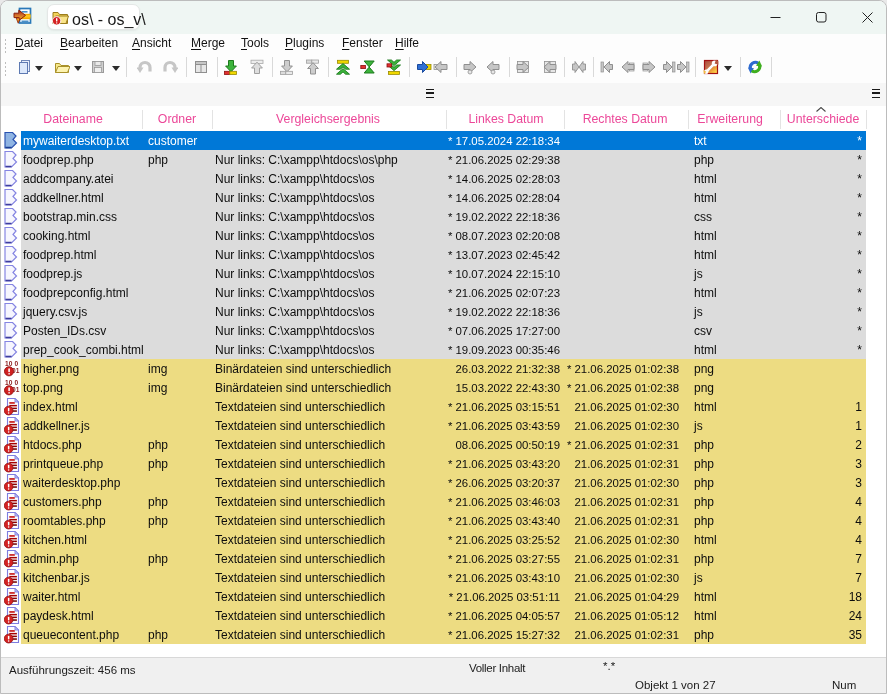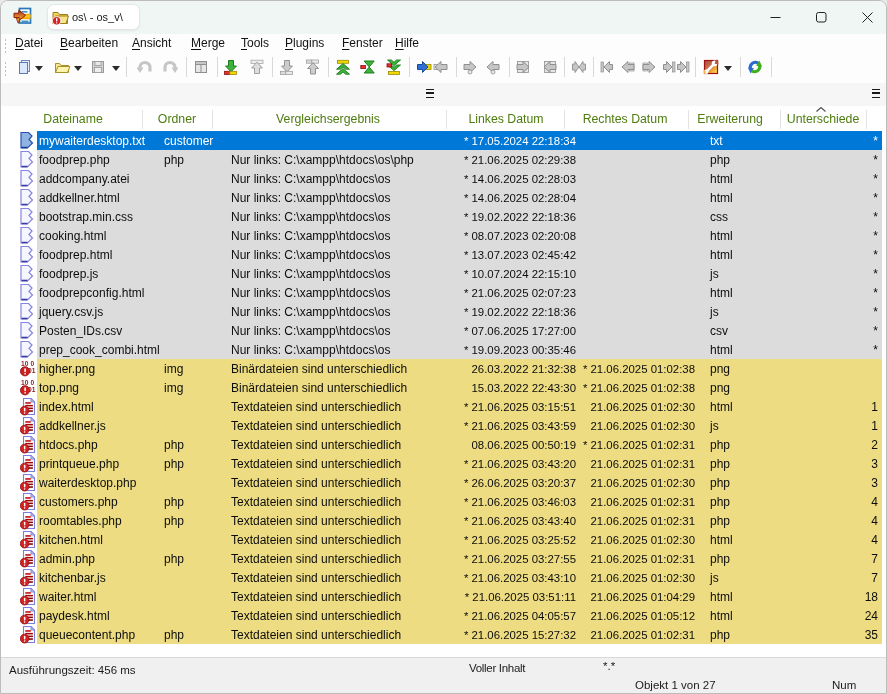--- a/index.html
+++ b/index.html
@@ -1,38 +1,38 @@
 <!DOCTYPE html>
 <html><head><meta charset="utf-8"><style>
 *{margin:0;padding:0;box-sizing:border-box}
 svg{display:block}
 html,body{width:887px;height:694px;background:#e9e9e9;font-family:"Liberation Sans",sans-serif;overflow:hidden}
 #win{position:relative;width:887px;height:694px;background:#fff;border:1px solid #bcbcbc;border-radius:8px 8px 0 0;overflow:hidden}
 .abs{position:absolute}
 #titlebar{left:0;top:0;width:100%;height:33px;background:#eff6f3}
 #tab{left:46px;top:3px;width:93px;height:26px;background:#fff;border:1px solid #e4e7e6;border-radius:7px;box-shadow:0 1px 2px rgba(0,0,0,0.06)}
-#tabtxt{left:71px;top:9.5px;font-size:11px;color:#1a1a1a}
+#tabtxt{left:71px;top:9.5px;font-size:16px;color:#1a1a1a}
 .cap{top:0;height:33px;width:46px;display:flex;align-items:center;justify-content:center}
 #menubar{left:0;top:33px;width:100%;height:22px;background:#fdfdfd}
 .mi{position:absolute;top:1.5px;font-size:12px;color:#111}
 .mi u{text-decoration:underline;text-underline-offset:1.5px}
 #toolbar{left:0;top:55px;width:100%;height:28px;background:#fdfdfd;border-bottom:1px solid #efefef}
 .ti{position:absolute;top:2.5px}
 .sep{position:absolute;top:1px;height:20px;width:1px;background:#d9d9d9}
 .caret{position:absolute;top:10px;width:0;height:0;border-left:4.5px solid transparent;border-right:4.5px solid transparent;border-top:5px solid #2b2b2b}
 .grip{position:absolute;left:3px;width:3px;background-image:radial-gradient(circle,#bdbdbd 1px,transparent 1.1px);background-size:3px 4px}
 #pathrow{left:0;top:82px;width:100%;height:23px;background:#f6f6f6}
 .pbar{position:absolute;top:0;height:20px;background:linear-gradient(#ccd9e8,#c3d2e3);border-radius:3px;color:#0c0c0c;font-size:12px;font-weight:bold;text-align:center;line-height:20px;padding-right:11px}
 .burger{position:absolute;top:6px;width:7.5px;height:8.5px;border-top:1.4px solid #1a1a1a;border-bottom:1.4px solid #1a1a1a}
 .burger:before{content:"";position:absolute;left:0;top:2.3px;width:7.5px;height:1.4px;background:#1a1a1a}
 #list{left:0;top:106px;width:100%;height:551px;background:#fff}
 #hdr{position:absolute;left:0;top:0;width:865px;height:25px;background:#fff}
-.hc{position:absolute;top:4.5px;font-size:12.3px;color:#4d7c0f;transform:translateX(-50%);white-space:nowrap}
+.hc{position:absolute;top:4.5px;font-size:12.3px;color:#ec4899;transform:translateX(-50%);white-space:nowrap}
 .hsep{position:absolute;top:3px;height:19px;width:1px;background:#e3e3e3}
-.row{position:absolute;left:16px;width:704px;height:19px}
+.row{position:absolute;left:0;width:704px;height:19px}
 .cellbg{position:absolute;left:20px;top:0;width:845px;height:19px}
 .ic{position:absolute;left:3px;top:1px}
 .ct{position:absolute;top:3px;font-size:12px;color:#0d0d0d;white-space:nowrap}
 .dt{font-size:11.4px;top:3.5px}
 .sel .ct{color:#fff}
 .r{transform:translateX(-100%)}
 #status{left:0;top:656px;width:100%;height:37px;background:#f0f0f0;border-top:1px solid #d8d8d8}
 .st{position:absolute;font-size:11.5px;color:#1b1b1b;white-space:nowrap}
 </style></head><body>
 <div id="win">

